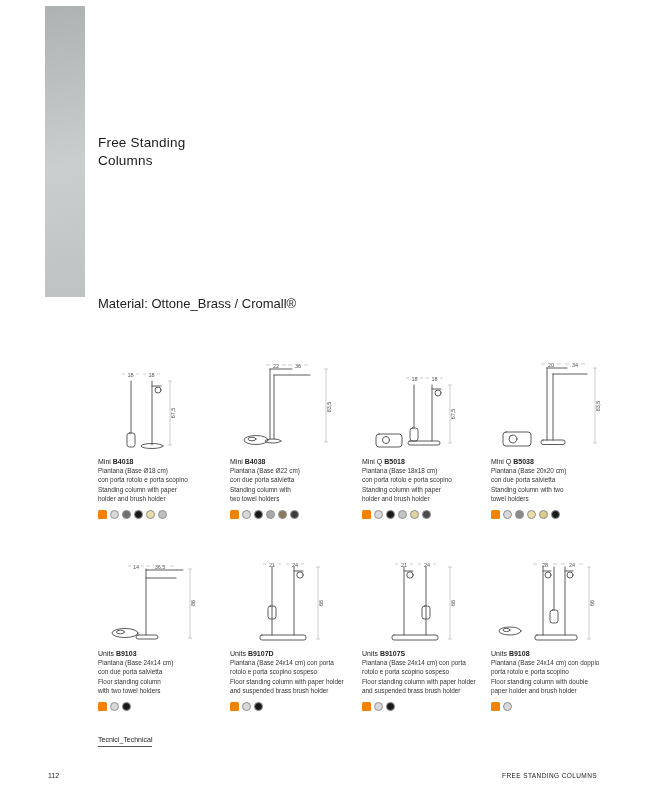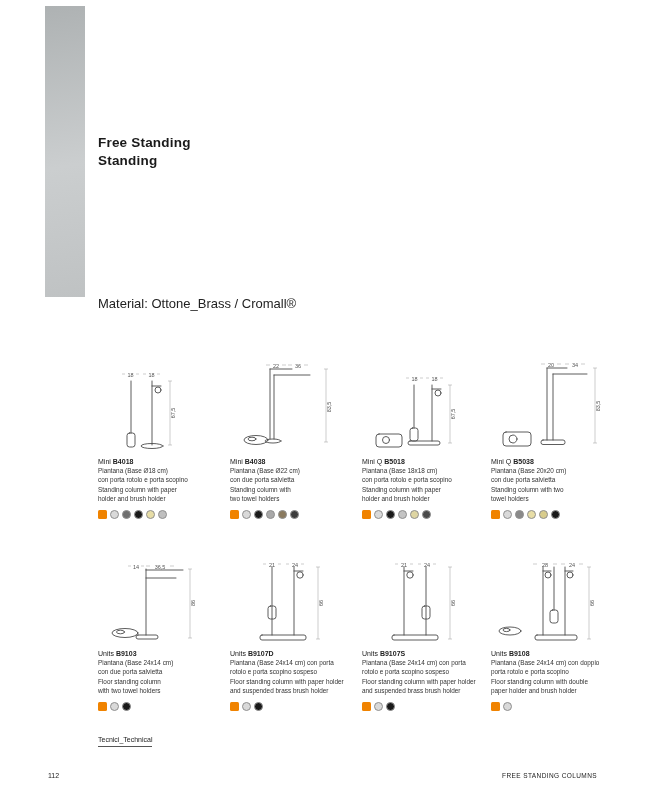--- a/index.html
+++ b/index.html
@@ -8,21 +8,21 @@
     font-family:"Liberation Sans", sans-serif;
     background:#ffffff; color:#1a1a1a;
     position:relative; overflow:hidden;
   }
   .photo {
     position:absolute; left:45px; top:6px; width:40px; height:291px;
     background:linear-gradient(170deg,#aeb2b3 0%,#cbcecf 55%,#bfc2c3 100%);
   }
   .title {
     position:absolute; left:98px; top:134px;
-    font-size:13.5px; font-weight:bold; line-height:1.3; letter-spacing:.2px;
+    font-size:13.5px; font-weight:normal; line-height:1.3; letter-spacing:.2px;
   }
   .material { position:absolute; left:98px; top:296px; font-size:13px; color:#222; }
   .card { position:absolute; width:127px; }
   .r1 { top:355px; } .r2 { top:552px; }
   .c1 { left:98px; } .c2 { left:230px; } .c3 { left:362px; } .c4 { left:491px; }
   .card svg { display:block; }
   .draw { stroke:#4b4b4b; stroke-width:.9; fill:none; stroke-linecap:round; }
   .dim  { stroke:#9a9a9a; stroke-width:.5; fill:none; }
   svg text { font-size:5.5px; fill:#555; font-family:"Liberation Sans", sans-serif; }
   .ptitle { font-size:7px; color:#222; margin-top:3px; }
@@ -41,21 +41,21 @@
     font-size:6.5px; letter-spacing:.4px; color:#222;
   }
 </style>
 </head>
 <body>
 
 <div class="photo"></div>
 
 <div class="title">
   <div>Free Standing</div>
-  <div>Standing</div>
+  <div>Columns</div>
 </div>
 
 <div class="material">Material: Ottone_Brass / Cromall®</div>
 
 <div class="card r1 c1">
   <svg viewBox="0 0 127 100" width="127" height="100">
     <line class="dim" x1="24" y1="19" x2="27" y2="19"></line>
       <line class="dim" x1="38" y1="19" x2="41" y2="19"></line>
     <text x="32.5" y="21.5" text-anchor="middle">18</text>
     <line class="dim" x1="45" y1="19" x2="48" y2="19"></line>

